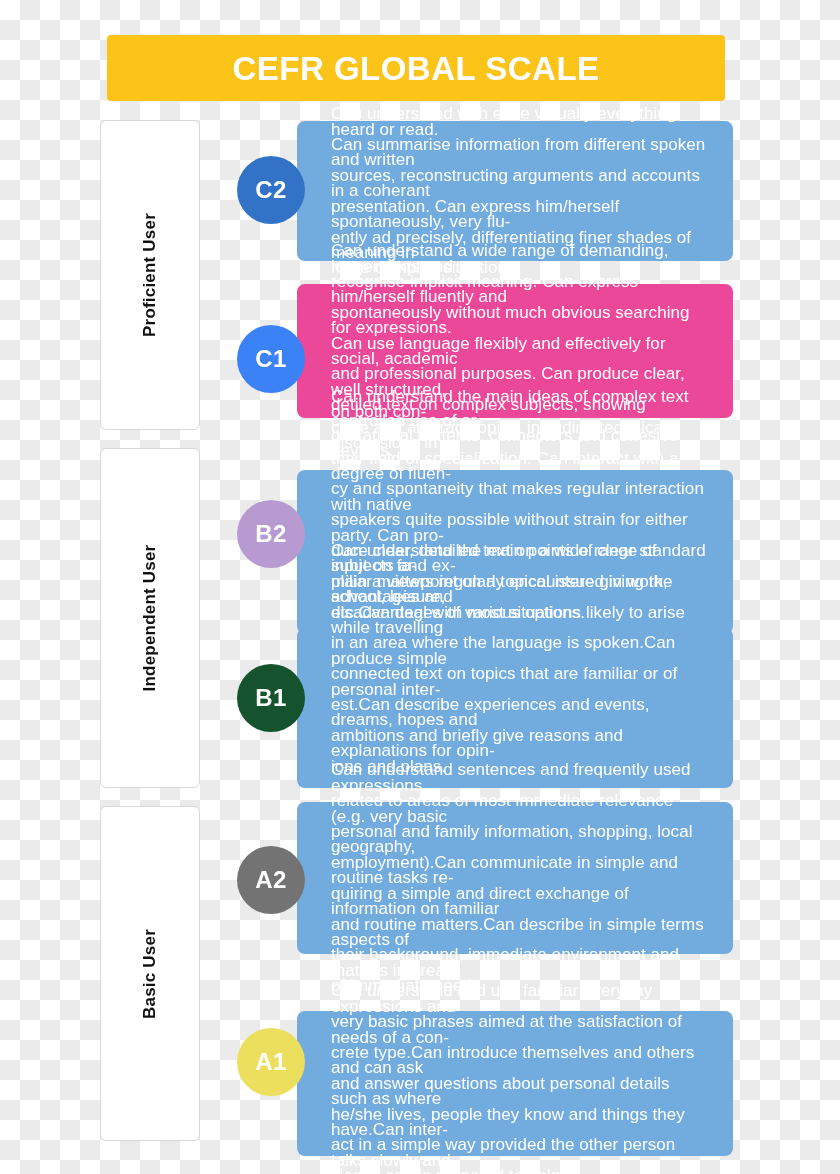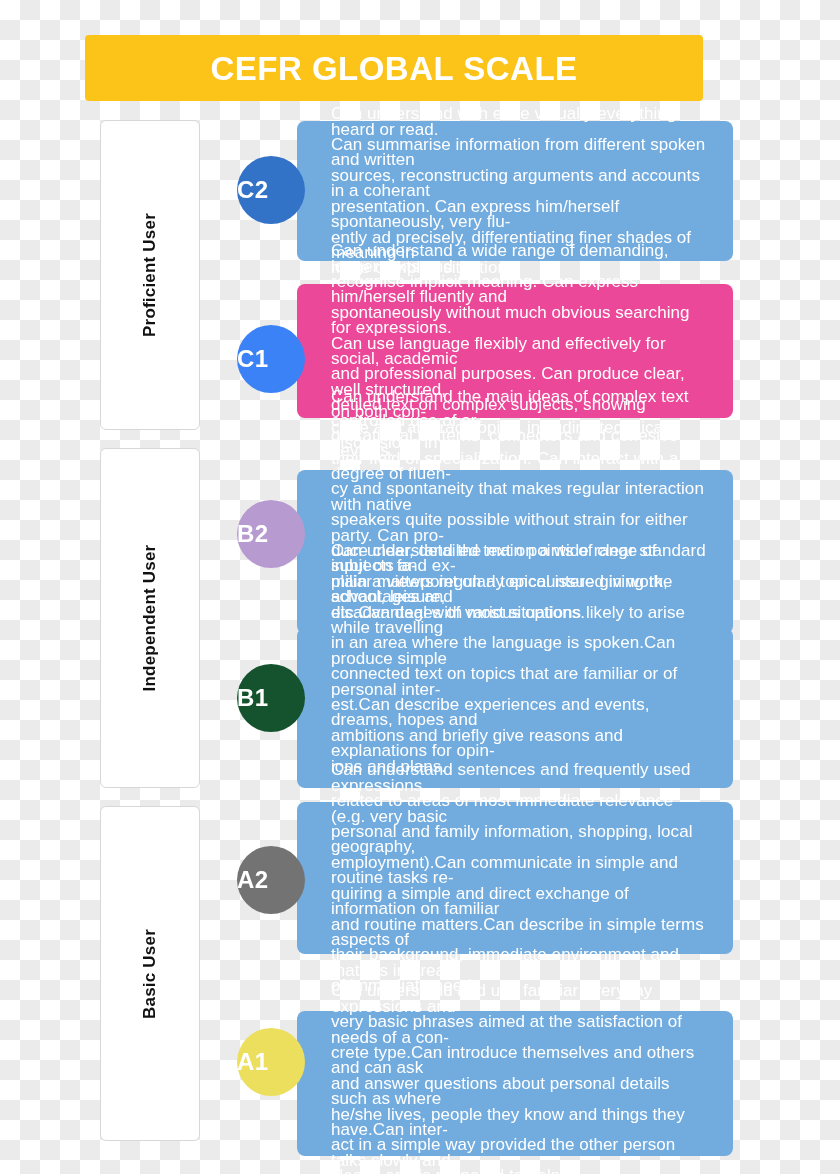--- a/index.html
+++ b/index.html
@@ -25,21 +25,21 @@
     position: absolute;
     left: 0;
     top: 0;
     width: 840px;
     height: 1174px;
   }
 
   
   .header-bar {
     position: absolute;
-    left: 85px;
+    left: 107px;
     top: 35px;
     width: 618px;
     height: 66px;
     background: #fcc319;
     border-radius: 4px;
     display: flex;
     align-items: center;
     justify-content: center;
   }
   .header-title {
@@ -99,21 +99,21 @@
     text-align: left;
     white-space: pre-line;
   }
   .level-circle {
     position: absolute;
     width: 68px;
     height: 68px;
     border-radius: 50%;
     display: flex;
     align-items: center;
-    justify-content: flex-start;
+    justify-content: center;
     z-index: 5;
   }
   .level-circle-label {
     color: #ffffff;
     font-size: 24px;
     font-weight: bold;
     line-height: 1;
     letter-spacing: 0.3px;
   }
 </style>

